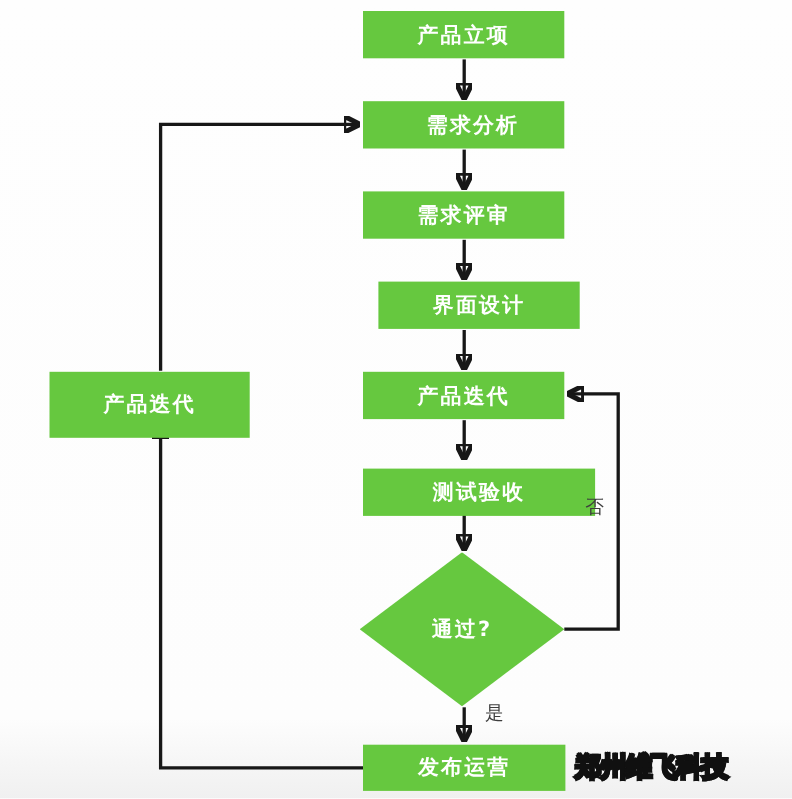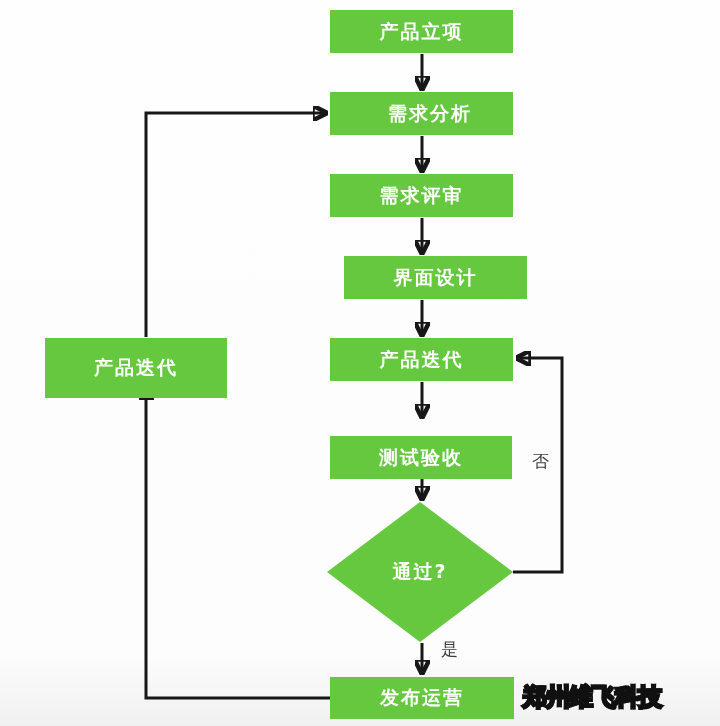--- a/index.html
+++ b/index.html
@@ -26,21 +26,21 @@
     letter-spacing: 2px;
     text-align: center;
     box-sizing: border-box;
   }
   
   .n-start   { left: 330px; top:  10px; width: 183px; height: 43px; }
   .n-req     { left: 330px; top:  92px; width: 183px; height: 43px; padding-left: 17px; }
   .n-review  { left: 330px; top: 174px; width: 183px; height: 43px; }
   .n-design  { left: 344px; top: 256px; width: 183px; height: 43px; }
   .n-code    { left: 330px; top: 338px; width: 183px; height: 43px; }
-  .n-test    { left: 330px; top: 436px; width: 182px; height: 43px; }
+  .n-test    { left: 330px; top: 426px; width: 211px; height: 43px; }
   .n-release { left: 330px; top: 677px; width: 184px; height: 42px; }
   .n-iterate { left:  45px; top: 338px; width: 182px; height: 60px; }
   .n-decision {
     left: 327px; top: 502px; width: 186px; height: 140px;
     clip-path: polygon(50% 0%, 100% 50%, 50% 100%, 0% 50%);
   }
   .edge-label {
     position: absolute;
     color: #3d3d3d;
     font-size: 17px;

